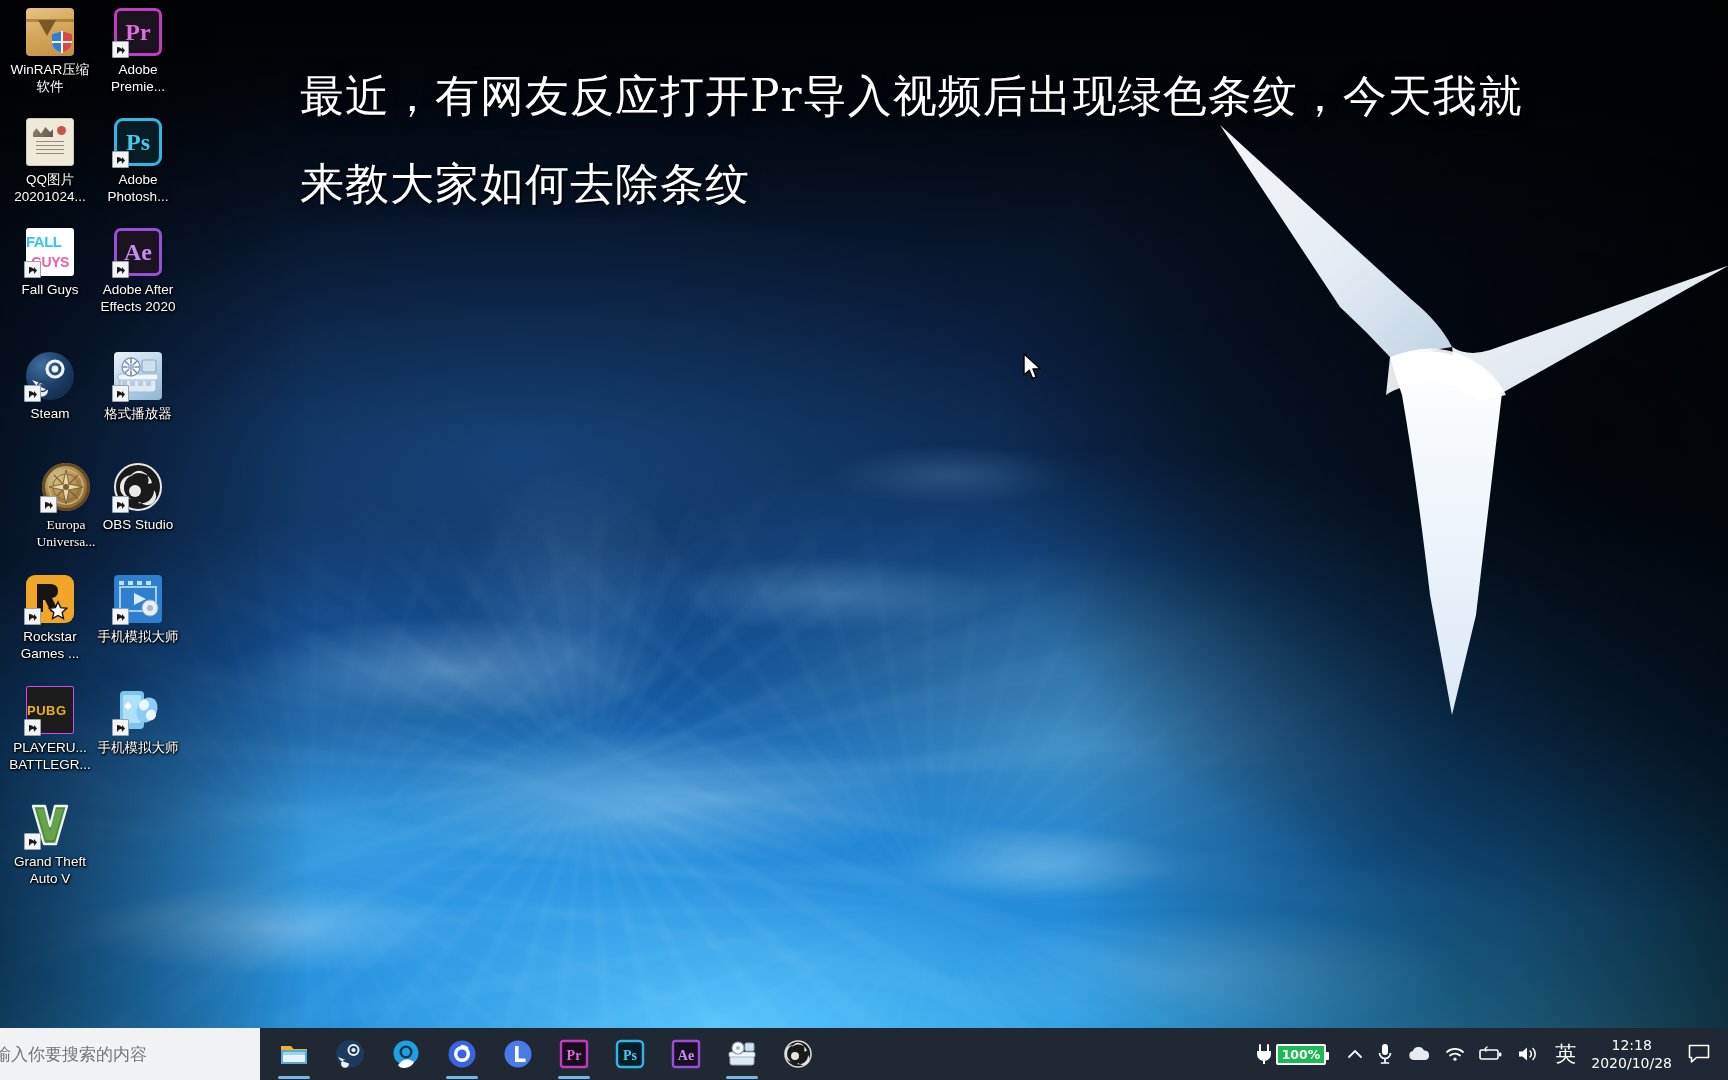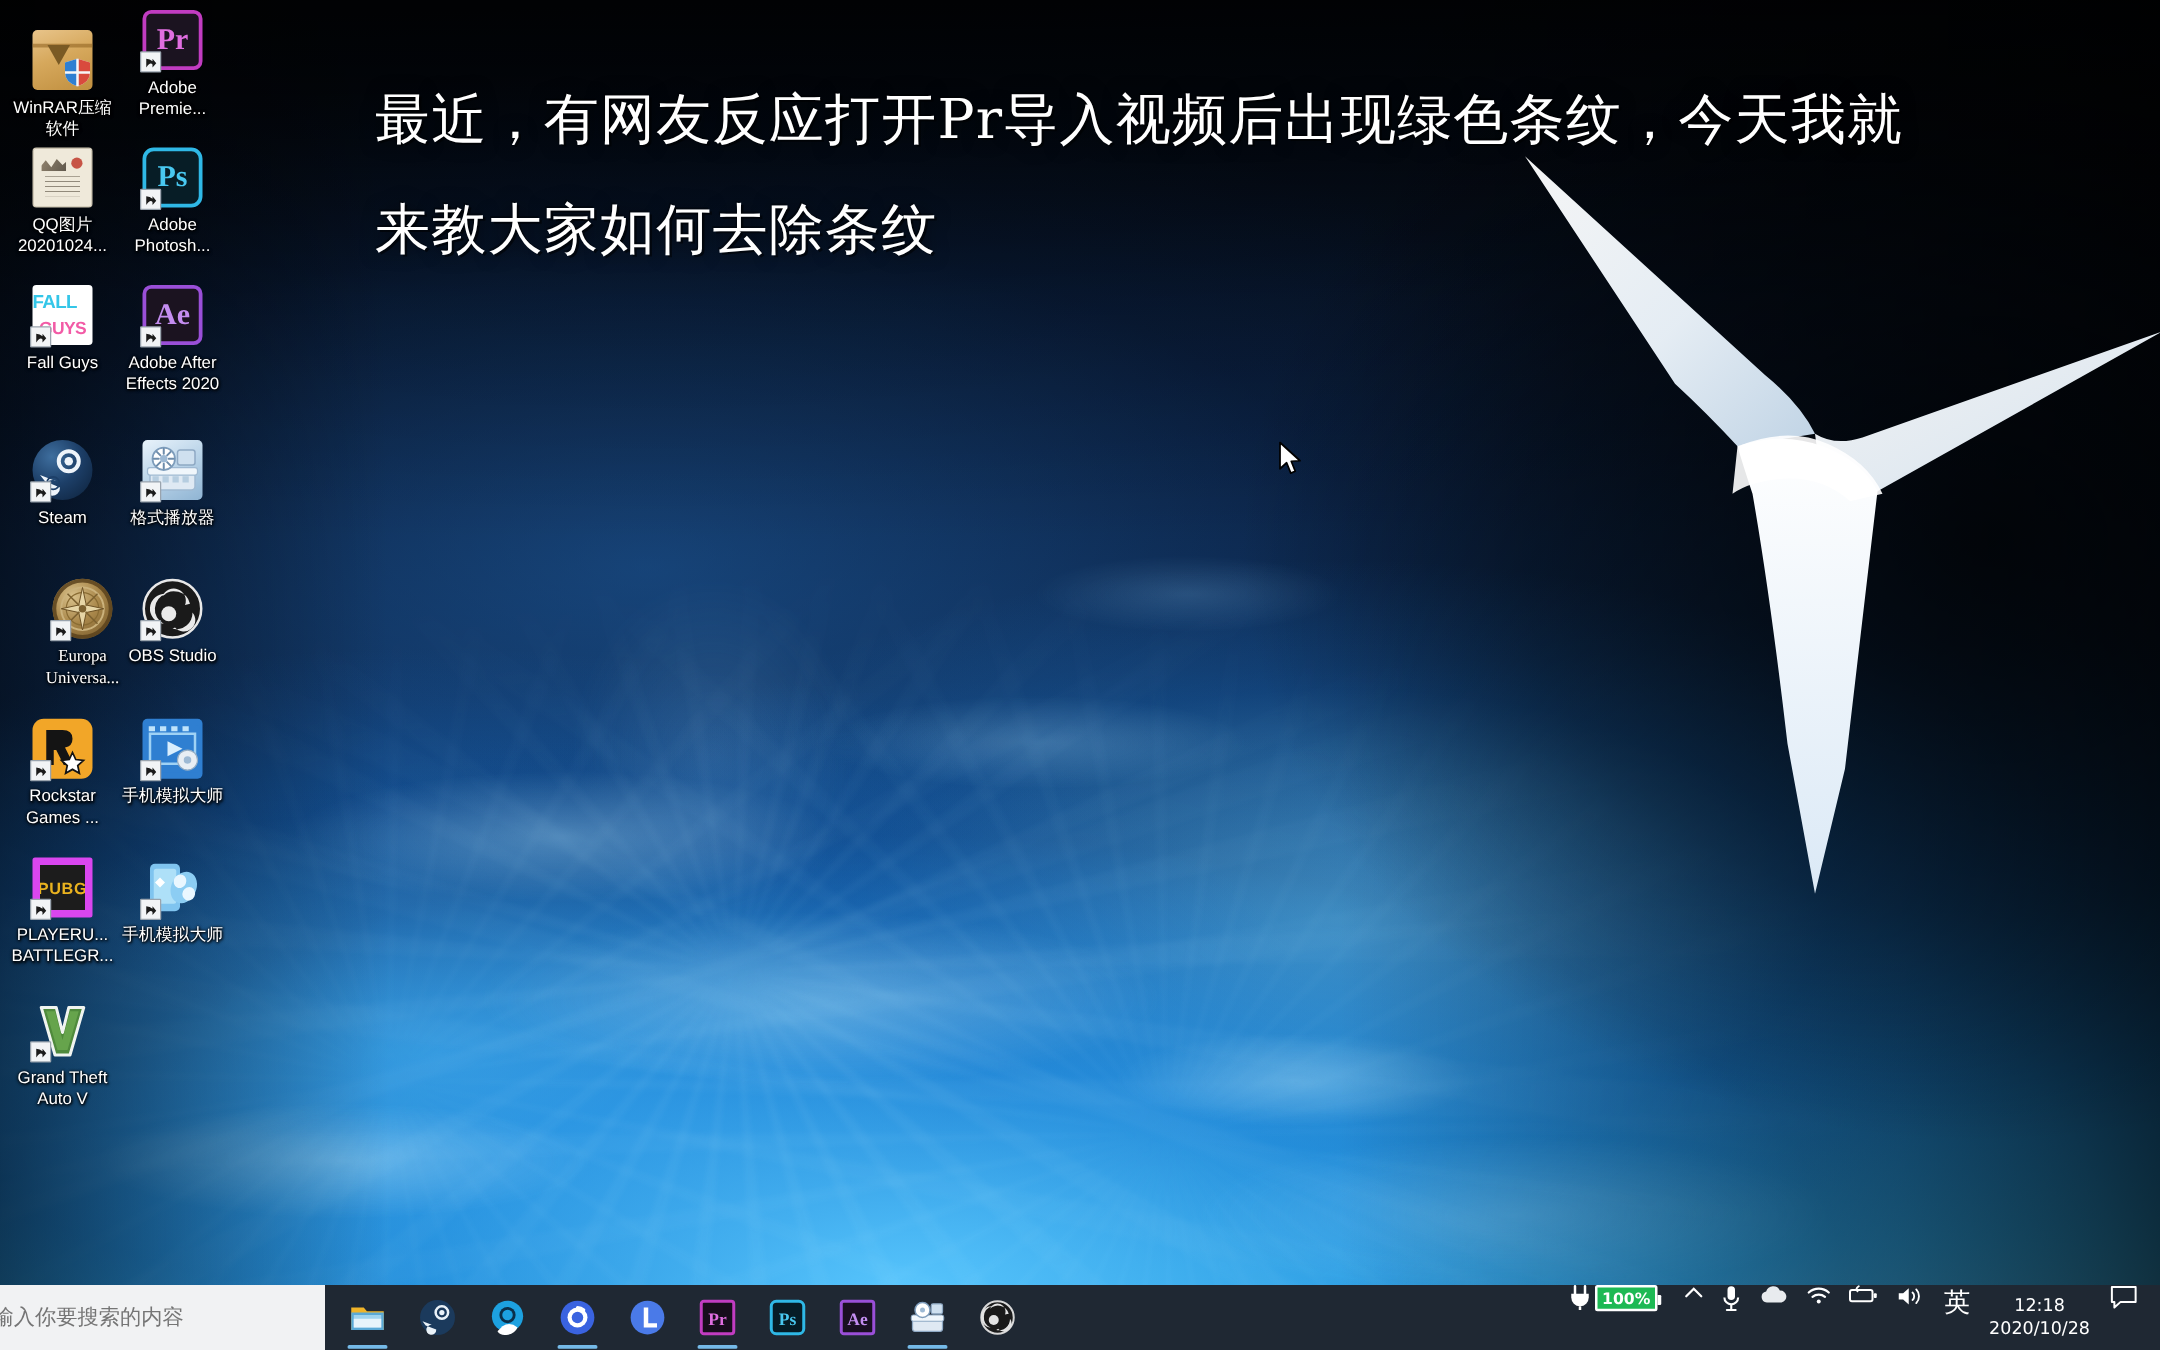--- a/index.html
+++ b/index.html
@@ -160,22 +160,22 @@
 
   .ic-obs { border-radius:50%; background: #1a1a1a; border: 2px solid #e8e8e8; }
   .ic-obs svg { position:absolute; inset:0; width:48px; height:48px; }
 
   .ic-rockstar { background: #f2a628; border-radius: 9px; }
   .ic-rockstar svg { position:absolute; inset:0; width:48px; height:48px; }
 
   .ic-player { background: #2f7fd1; border-radius: 4px; }
   .ic-player svg { position:absolute; inset:0; width:48px; height:48px; }
 
-  .ic-pubg { background: #1c1c1c; border: 6px solid #d946ef; border-radius: 2px;
-    display:flex; align-items:center; justify-content:center; }
+  .ic-pubg { background: #1c1c1c; border: 1px solid #d946ef; border-radius: 2px;
+    display:flex; align-items:center; justify-content:flex-start; }
   .ic-pubg span { color:#e9b21f; font-size:13px; font-weight:bold; letter-spacing:.5px;
     font-family:"Liberation Sans", sans-serif; }
 
   .ic-emu { background: transparent; }
   .ic-emu svg { position:absolute; inset:0; width:48px; height:48px; }
 
   .ic-gtav { background: transparent; }
   .ic-gtav svg { position:absolute; inset:0; width:48px; height:48px; }
 
   
@@ -232,21 +232,21 @@
   }
   .tb-app .glyph { width: 30px; height: 30px; position: relative; display:block; }
   .tb-app.running::after {
     content: ""; position: absolute; left: 12px; right: 12px; bottom: 1px;
     height: 3px; background: #74b9e7; border-radius: 2px;
   }
   .tb-spacer { flex: 1; }
 
   .tray { display: flex; align-items: center; height: 52px; padding-right: 6px; gap: 0; }
   .tray-item {
-    height: 52px; display: flex; align-items: flex-start; justify-content: center;
+    height: 52px; display: flex; align-items: center; justify-content: center;
     padding: 0 7px;
     color: #ffffff;
   }
   .tray-item svg { display:block; }
   .battery-badge {
     background: #1db954; color: #ffffff;
     font-size: 12.5px; font-weight: bold;
     border: 2px solid #ffffff;
     border-radius: 2px;
     padding: 1px 4px 1px 4px;
@@ -303,21 +303,21 @@
         <path d="M200 262 Q236 250 268 262 Q300 274 312 298 Q300 400 286 520 L262 620 L240 500 Q226 380 212 300 Q204 276 200 262 Z" fill="url(#starg2)"></path>
         <path d="M200 262 Q240 246 272 260 Q304 274 316 300 L290 306 Q268 286 236 288 Q210 290 196 300 Z" fill="#ffffff" opacity="0.9"></path>
       </svg>
     </div>
   </div>
 
   <div class="overlay-text">最近，有网友反应打开Pr导入视频后出现绿色条纹，今天我就来教大家如何去除条纹</div>
 
   <div class="icon-grid">
 
-    <div class="desk-icon" style="left:4px; top:24px;">
+    <div class="desk-icon" style="left:4px; top:8px;">
       <div class="di-img">
         <div class="ic ic-winrar"></div>
         <svg class="winrar-shield" viewBox="0 0 22 24">
             <path d="M11 1 L21 4 V12 Q21 20 11 23 Q1 20 1 12 V4 Z" fill="#f2f2f2"></path>
             <path d="M11 1 L21 4 V12 Q21 20 11 23 Z" fill="#d94a3d"></path>
             <path d="M11 1 L1 4 V12 Q1 20 11 23 Z" fill="#2f7fd1"></path>
             <path d="M11 1 L21 4 V12 Q21 20 11 23 Z" fill="#48a14d" opacity=".0"></path>
             <rect x="10" y="1" width="2" height="22" fill="#f7f7f7"></rect>
             <rect x="1" y="11" width="20" height="2" fill="#f7f7f7"></rect>
           </svg>

